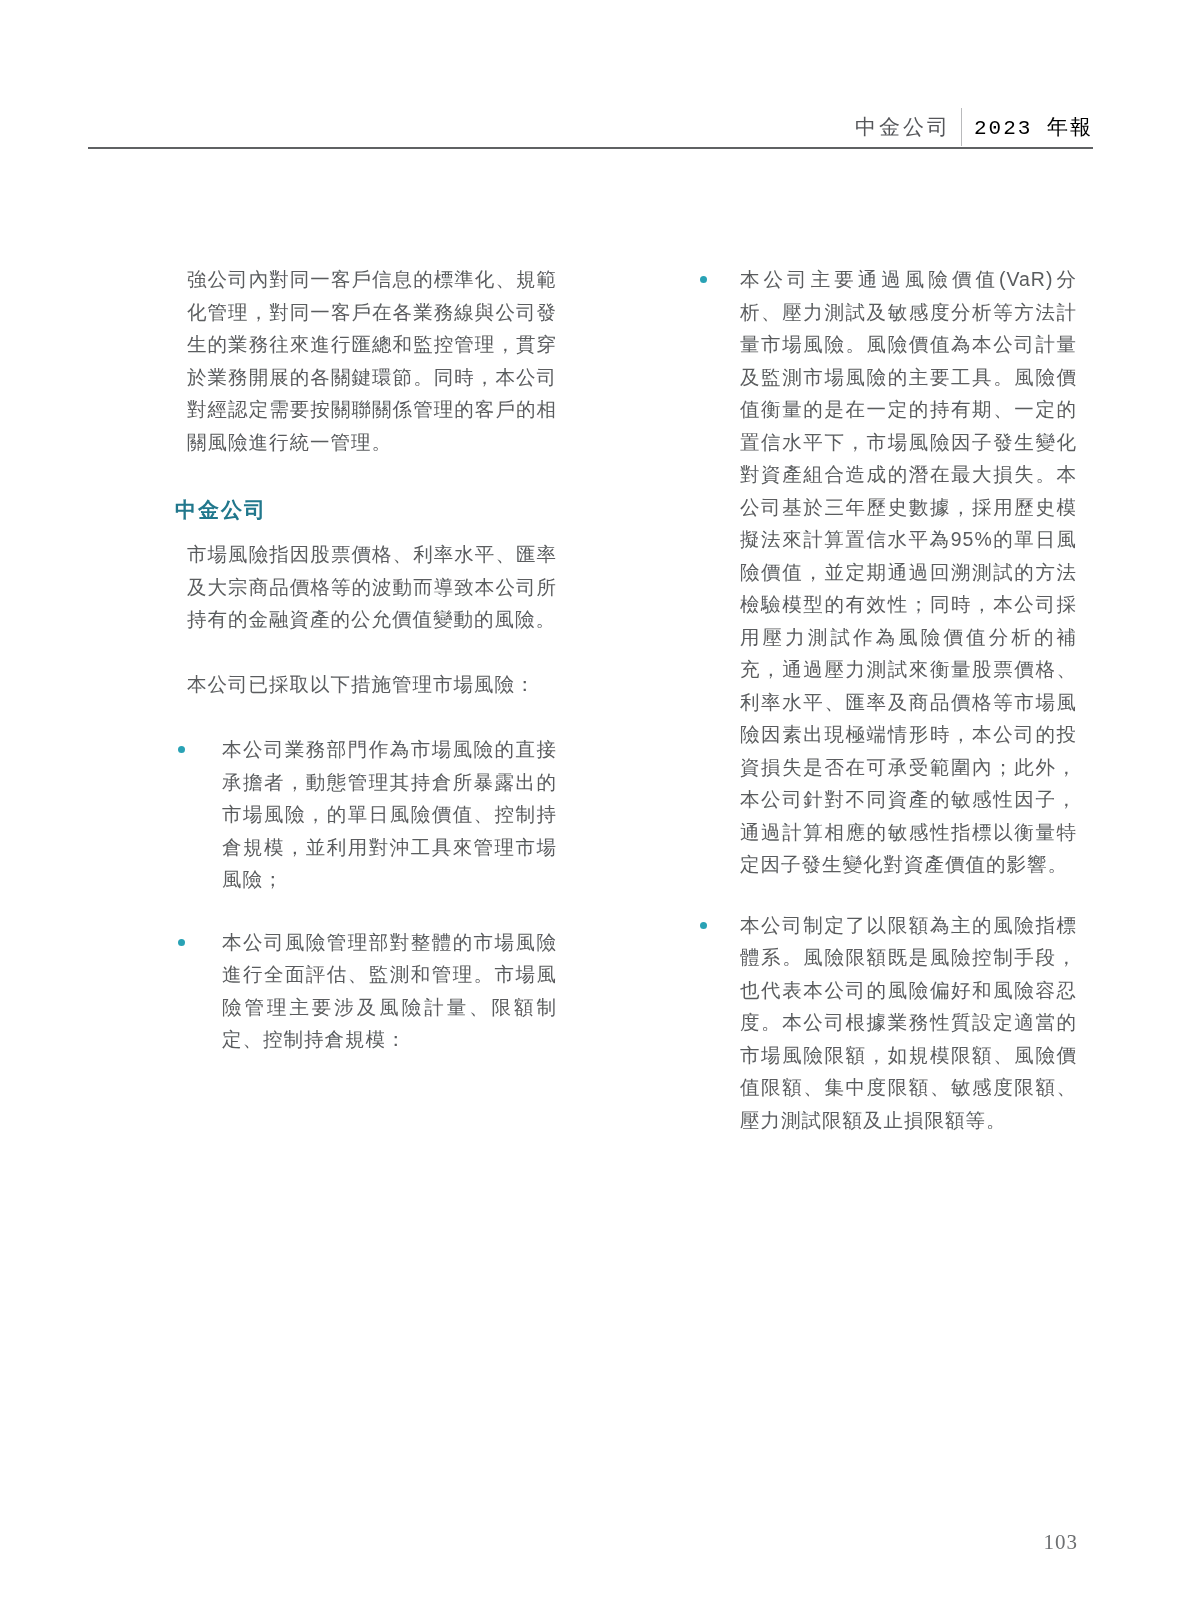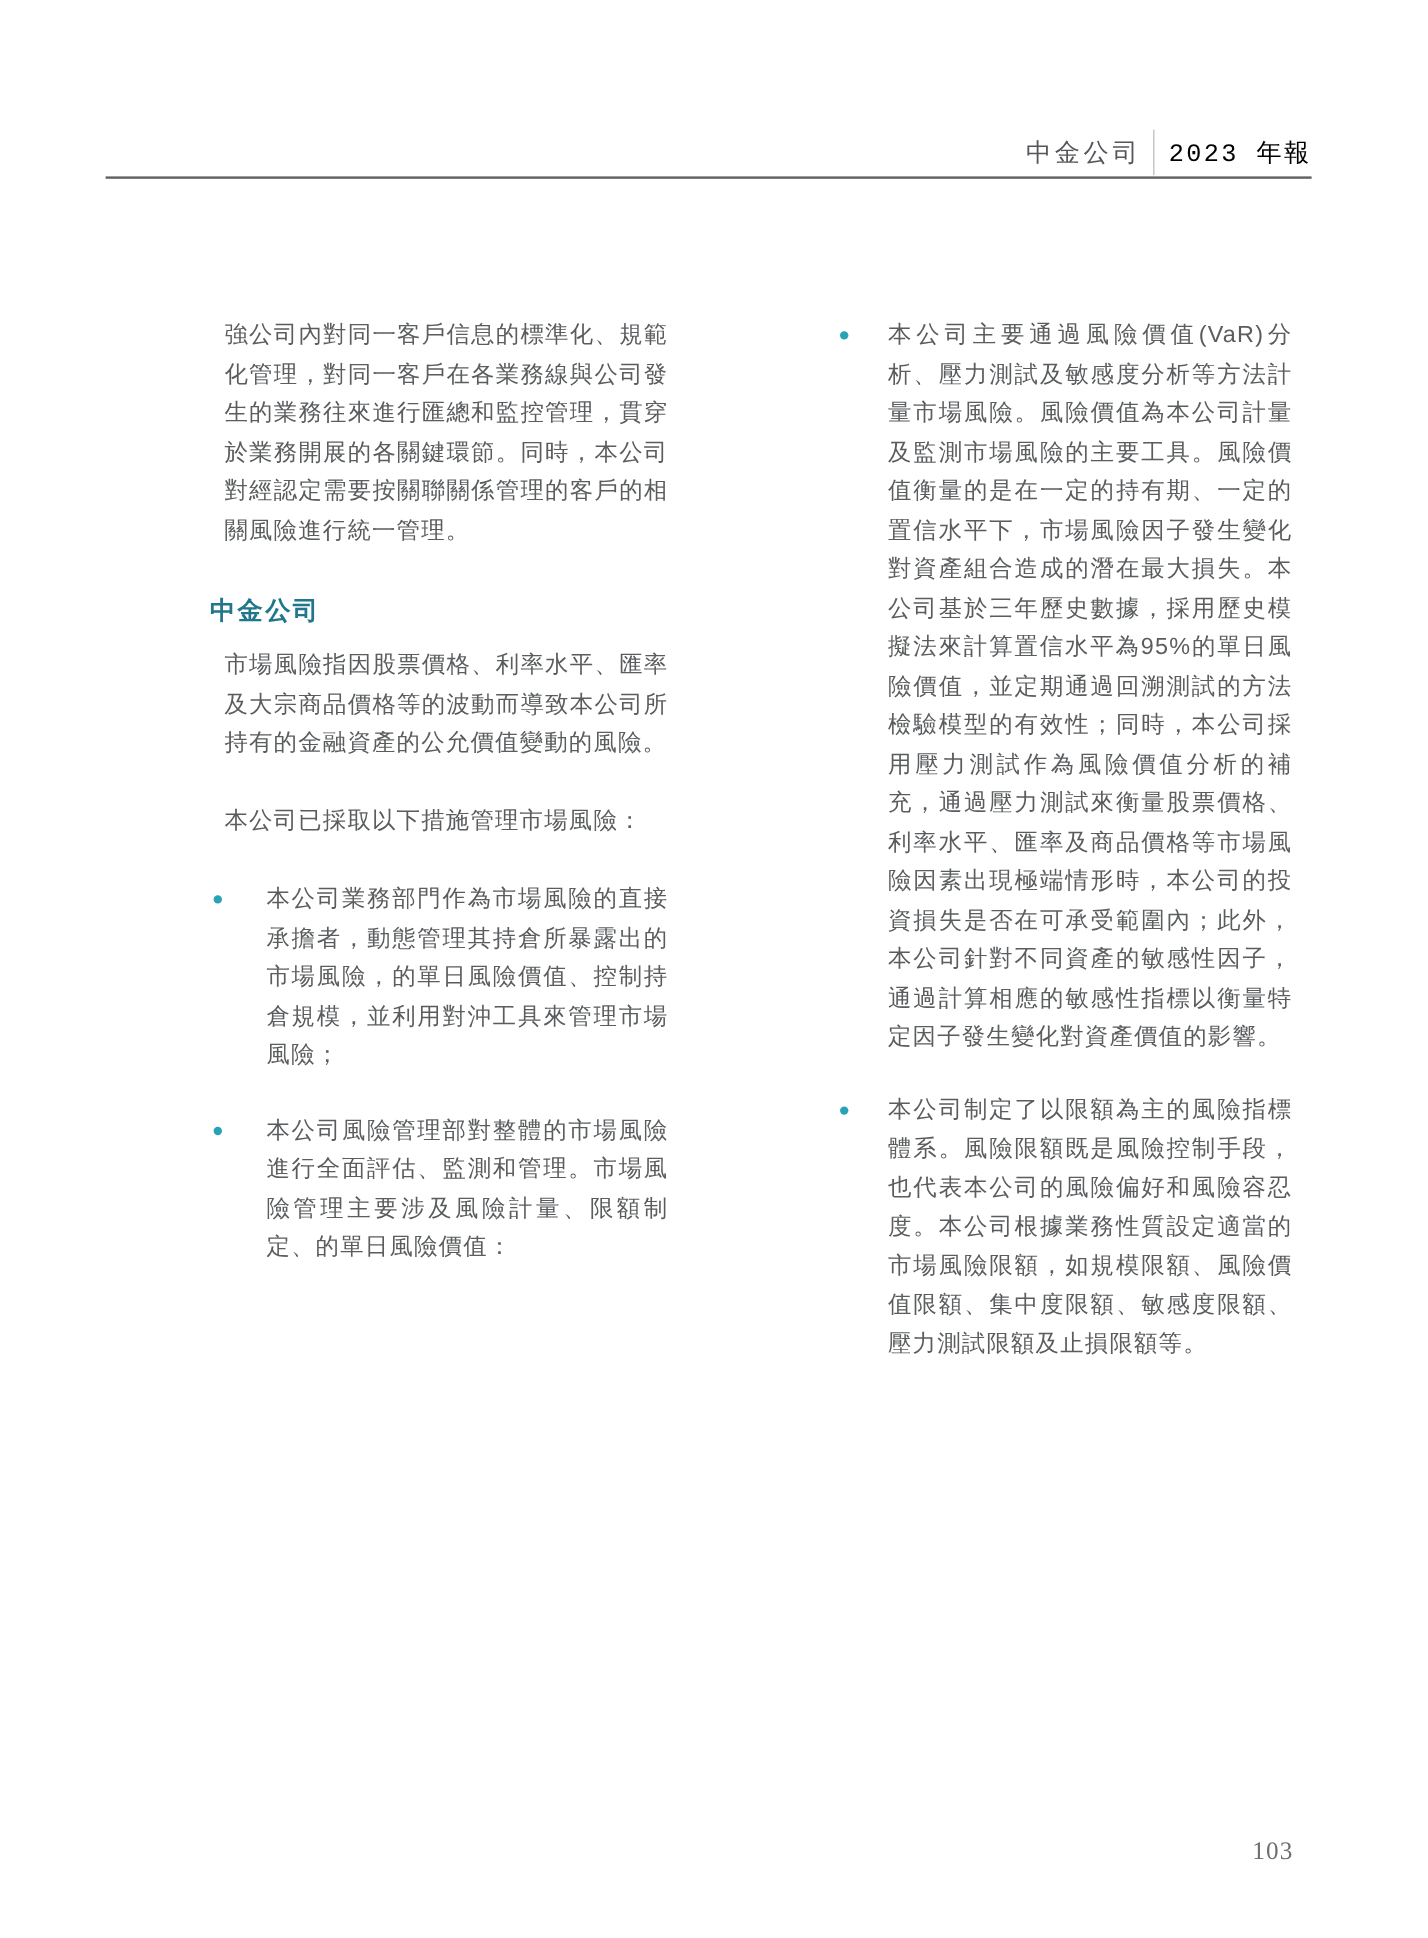--- a/index.html
+++ b/index.html
@@ -134,21 +134,21 @@
       <span class="bullet-marker">
         <span class="bullet-dot" style="display:block"></span>
       </span>
       <div class="bullet-text">本公司業務部門作為市場風險的直接承擔者，動態管理其持倉所暴露出的市場風險，的單日風險價值、控制持倉規模，並利用對沖工具來管理市場風險；</div>
     </div>
 
     <div class="bullet-item">
       <span class="bullet-marker">
         <span class="bullet-dot" style="display:block"></span>
       </span>
-      <div class="bullet-text">本公司風險管理部對整體的市場風險進行全面評估、監測和管理。市場風險管理主要涉及風險計量、限額制定、的單日風險價值：</div>
+      <div class="bullet-text">本公司風險管理部對整體的市場風險進行全面評估、監測和管理。市場風險管理主要涉及風險計量、限額制定、控制持倉規模：</div>
     </div>
   </div>
 
   <div class="col col-right">
     <div class="bullet-item" style="margin-bottom:28px">
       <span class="bullet-marker">
         <span class="bullet-dot" style="display:block"></span>
       </span>
       <div class="bullet-text">本公司主要通過風險價值(VaR)分析、壓力測試及敏感度分析等方法計量市場風險。風險價值為本公司計量及監測市場風險的主要工具。風險價值衡量的是在一定的持有期、一定的置信水平下，市場風險因子發生變化對資產組合造成的潛在最大損失。本公司基於三年歷史數據，採用歷史模擬法來計算置信水平為95%的單日風險價值，並定期通過回溯測試的方法檢驗模型的有效性；同時，本公司採用壓力測試作為風險價值分析的補充，通過壓力測試來衡量股票價格、利率水平、匯率及商品價格等市場風險因素出現極端情形時，本公司的投資損失是否在可承受範圍內；此外，本公司針對不同資產的敏感性因子，通過計算相應的敏感性指標以衡量特定因子發生變化對資產價值的影響。</div>
     </div>

